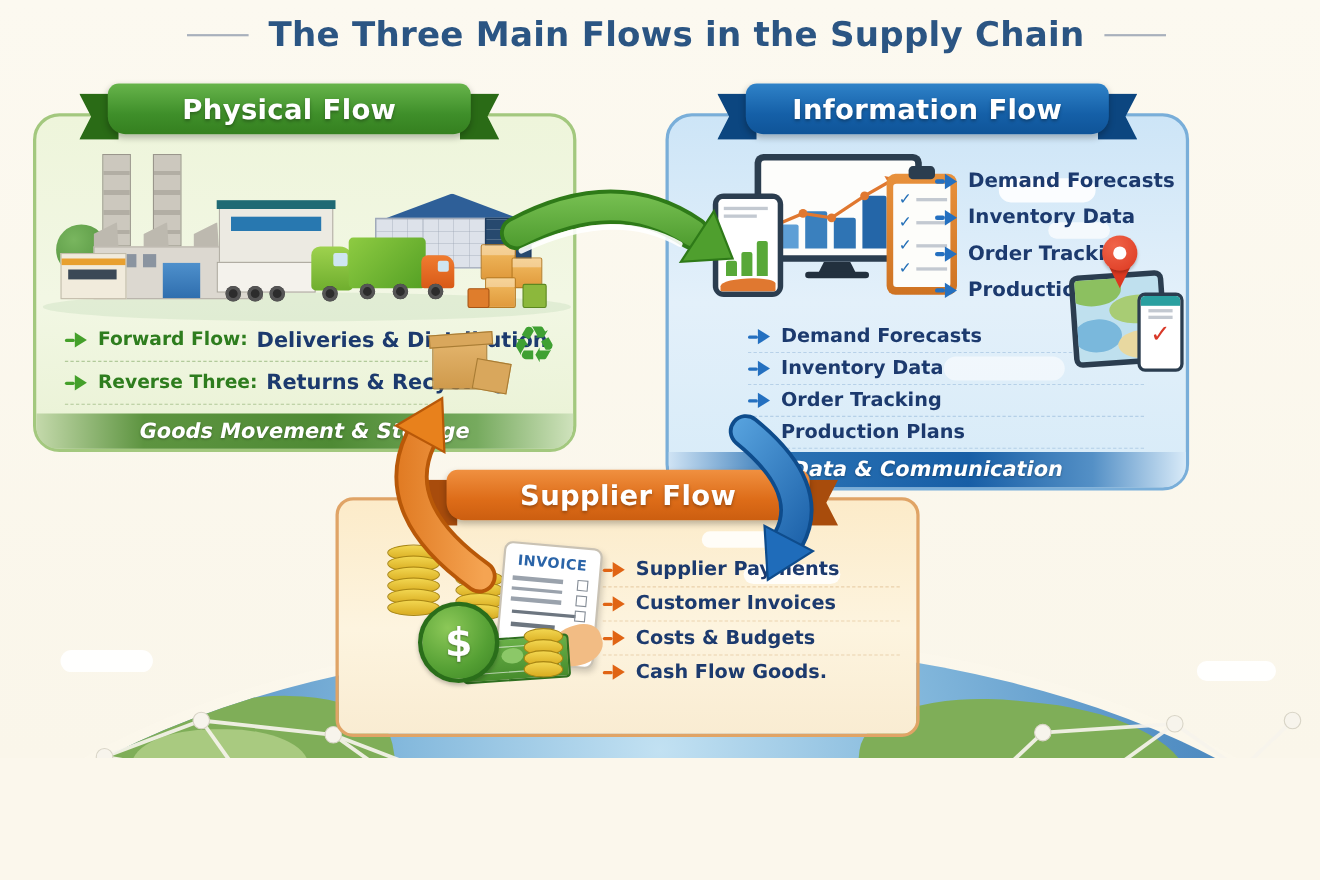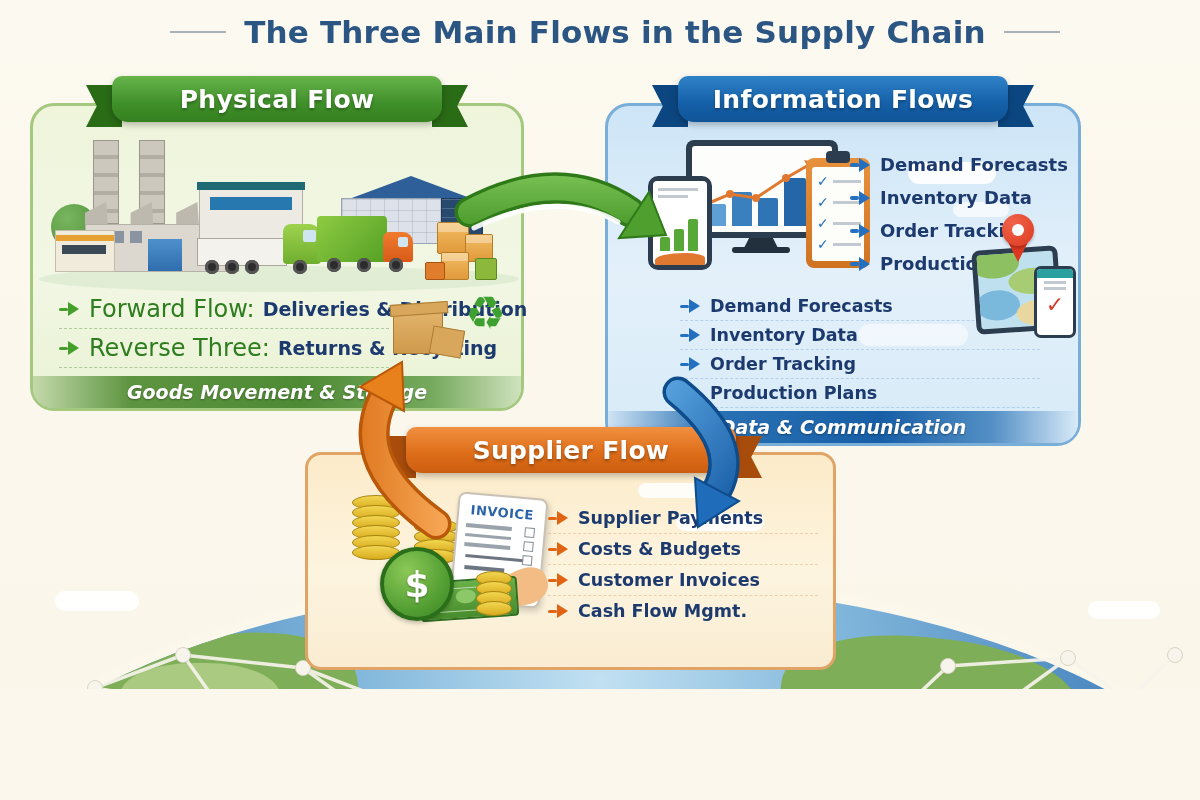--- a/index.html
+++ b/index.html
@@ -63,21 +63,21 @@
   .wh-body{position:absolute;left:292px;top:60px;width:140px;height:44px;background:
       repeating-linear-gradient(90deg,rgba(150,160,175,.35) 0 1px,transparent 1px 14px),
       repeating-linear-gradient(180deg,rgba(150,160,175,.35) 0 1px,transparent 1px 11px),#dde2ea;border:1px solid #9aa4b4;}
   .wh-door{position:absolute;left:392px;top:60px;width:40px;height:44px;background:
       repeating-linear-gradient(180deg,rgba(255,255,255,.18) 0 1px,transparent 1px 9px),#27496e;border:1px solid #1c3a5c;}
   .crate{position:absolute;background:linear-gradient(180deg,#f2bc62,#e09a3c);border:1px solid #b87c24;border-radius:2px;}
   .crate-top{position:absolute;left:0;top:0;width:100%;height:30%;background:rgba(255,255,255,.35);}
 
   .p-rows{position:absolute;left:26px;top:184px;width:330px;}
   .p-row{height:38px;border-bottom:1px dashed rgba(130,165,100,.55);}
-  .p-label{font-size:24px;font-weight:normal;color:#2e7d1e;margin-right:8px;white-space:nowrap;}
+  .p-label{font-size:17px;font-weight:bold;color:#2e7d1e;margin-right:8px;white-space:nowrap;}
   .p-text{font-size:19px;font-weight:600;white-space:nowrap;}
   .bullet-green{color:#44a02a;}
 
   .p-package{position:absolute;left:356px;top:188px;width:125px;height:72px;}
   .card-box{position:absolute;left:4px;top:16px;width:48px;height:42px;background:linear-gradient(180deg,#e3b46c,#cf9a4c);border:1px solid #a87c34;border-radius:2px;}
   .card-flap{position:absolute;left:-4px;top:-8px;width:56px;height:10px;background:#d9a75c;border:1px solid #a87c34;transform:rotate(-4deg);}
   .card-box2{position:absolute;left:42px;top:34px;width:30px;height:26px;background:#d9a75c;border:1px solid #a87c34;transform:rotate(10deg);}
   .recycle-glyph{position:absolute;left:76px;top:-4px;font-size:46px;line-height:1;color:#3fa032;font-weight:bold;}
 
   
@@ -230,21 +230,21 @@
           <circle cx="948" cy="111" r="7.5"></circle>
           <circle cx="1010" cy="145" r="7.5"></circle>
         <circle cx="1068" cy="103" r="7.5"></circle>
           <circle cx="1128" cy="145" r="7.5"></circle>
           <circle cx="1175" cy="100" r="7.5"></circle>
       </g>
     </svg>
   </div>
 
   <div class="flow-box box-physical z3">
-    <div class="ribbon ribbon-green" style="left:79px;top:-30px;width:330px;">
+    <div class="ribbon ribbon-green" style="left:65px;top:-30px;width:330px;">
       <span>Physical Flow</span>
     </div>
 
     <div class="p-illus">
       <div class="ground"></div>
       <div class="wh-roof"></div>
       <div class="wh-body"></div>
       <div class="wh-door"></div>
       <div class="tree"></div>
       <div class="trunk"></div>
@@ -314,21 +314,21 @@
       <div class="recycle-glyph">♻</div>
     </div>
 
     <div class="footer-bar footer-green">
       <span>Goods Movement &amp; Storage</span>
     </div>
   </div>
 
   <div class="flow-box box-info z3">
     <div class="ribbon ribbon-blue" style="left:70px;top:-30px;width:330px;">
-      <span>Information Flows</span>
+      <span>Information Flow</span>
     </div>
 
     <div class="cloud" style="left:300px;top:56px;width:88px;height:22px;opacity:.9;"></div>
     <div class="cloud" style="left:345px;top:96px;width:56px;height:15px;opacity:.7;"></div>
     <div class="cloud" style="left:250px;top:218px;width:110px;height:22px;opacity:.55;"></div>
 
     <div class="i-icons">
       <div class="monitor">
         <div class="monitor-screen">
           <div class="m-bar" style="left:14px;width:20px;height:22px;background:#5e9fd6;"></div>
@@ -488,29 +488,29 @@
       </div>
     </div>
 
     <div class="f-list">
       <div class="row navy">
           <span class="bullet bullet-orange"></span>
           <span>Supplier Payments</span>
         </div>
       <div class="row navy">
           <span class="bullet bullet-orange"></span>
+          <span>Customer Invoices</span>
+        </div>
+      <div class="row navy">
+          <span class="bullet bullet-orange"></span>
           <span>Costs &amp; Budgets</span>
         </div>
       <div class="row navy">
           <span class="bullet bullet-orange"></span>
-          <span>Customer Invoices</span>
-        </div>
-      <div class="row navy">
-          <span class="bullet bullet-orange"></span>
-          <span>Cash Flow Mgmt.</span>
+          <span>Cash Flow Goods.</span>
         </div>
     </div>
 
   </div>
 
   <svg class="arrows-svg">
     <defs>
       <linearGradient id="gg" x1="550" y1="160" x2="550" y2="245" gradientUnits="userSpaceOnUse">
         <stop offset="0" stop-color="#84cb5d"></stop>
           <stop offset="1" stop-color="#3d8d20"></stop>

